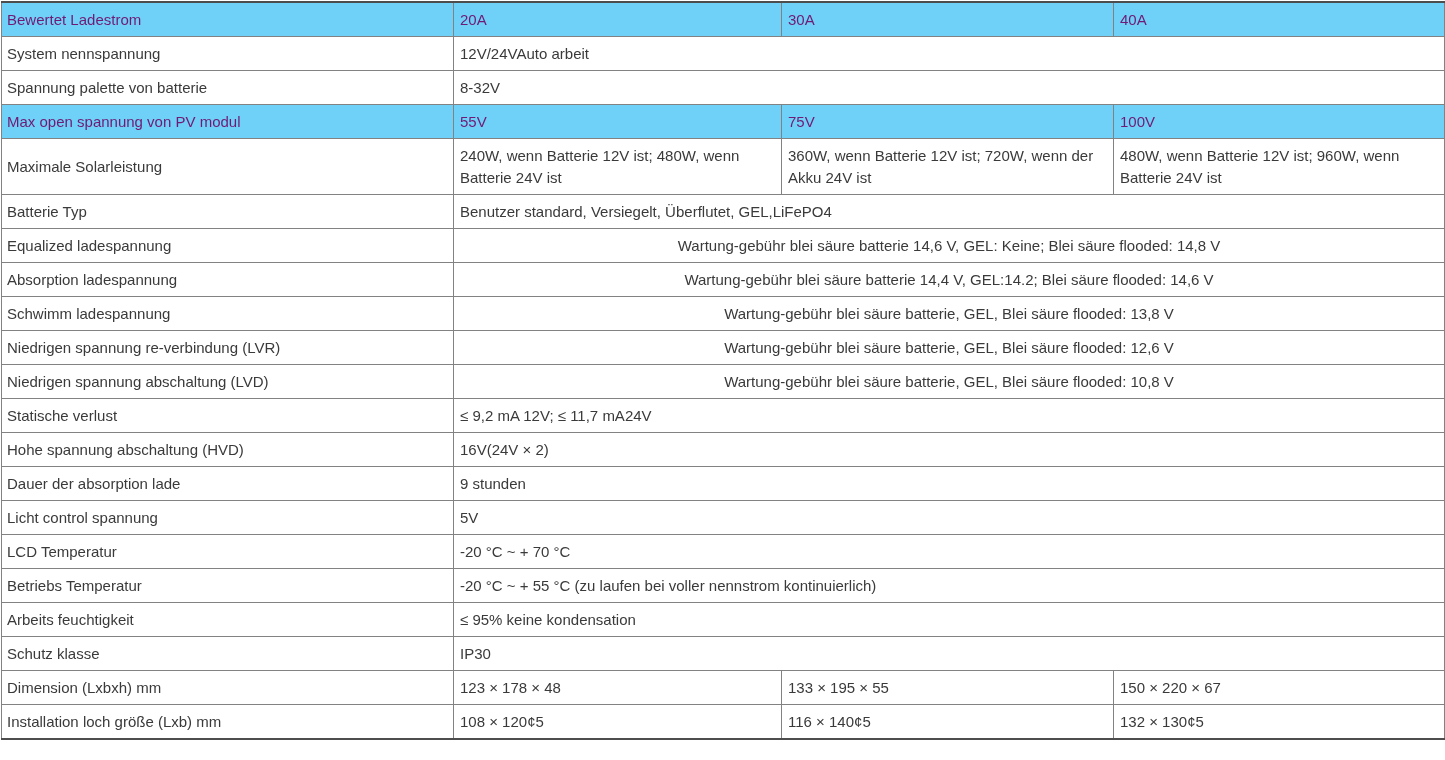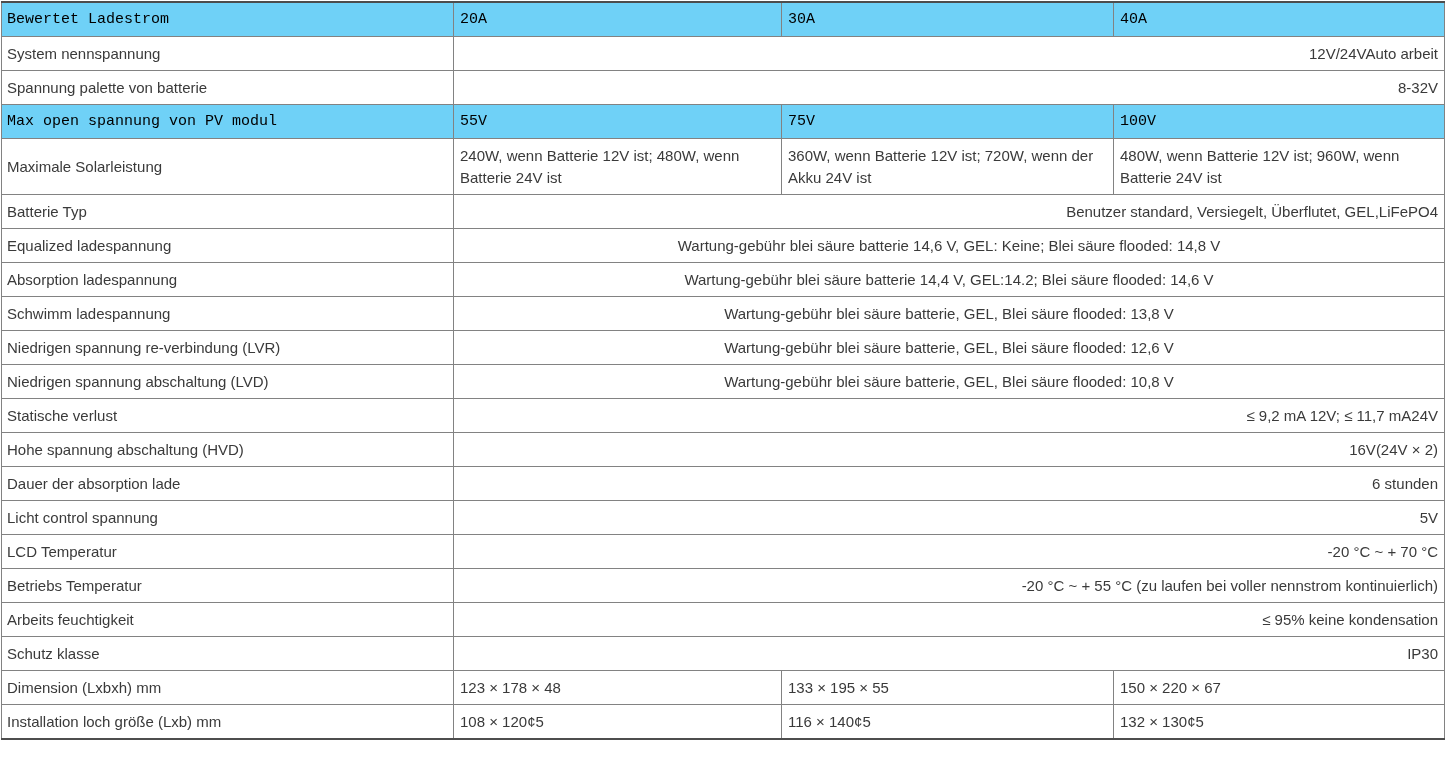--- a/index.html
+++ b/index.html
@@ -34,31 +34,30 @@
     font-size: 15px;
     line-height: 1.45;
     height: 31px;
     padding: 1px 6px;
     vertical-align: middle;
     overflow: hidden;
     box-sizing: content-box;
   }
   tr.hl td {
     background: #6fd1f7;
-    color: #000000;
-    font-family: Liberation Mono, monospace;
+    color: #701a75;
   }
   td.label {
     text-align: left;
     padding-left: 5px;
   }
   td.val {
     text-align: left;
   }
-  td.merged.center { text-align: right; }
+  td.merged.center { text-align: left; }
   td.merged.left   { text-align: center; padding-left: 6px; }
   tr.tall td { height: 53px; }
 </style>
 </head>
 <body>
 
 <div class="table-wrap">
   <table class="spec">
     <colgroup>
       <col class="c-label">
@@ -120,21 +119,21 @@
         <tr>
           <td class="label">Statische verlust</td>
           <td colspan="3" class="merged center">≤ 9,2 mA 12V; ≤ 11,7 mA24V</td>
         </tr>
         <tr>
           <td class="label">Hohe spannung abschaltung (HVD)</td>
           <td colspan="3" class="merged center">16V(24V × 2)</td>
         </tr>
         <tr>
           <td class="label">Dauer der absorption lade</td>
-          <td colspan="3" class="merged center">6 stunden</td>
+          <td colspan="3" class="merged center">9 stunden</td>
         </tr>
         <tr>
           <td class="label">Licht control spannung</td>
           <td colspan="3" class="merged center">5V</td>
         </tr>
         <tr>
           <td class="label">LCD Temperatur</td>
           <td colspan="3" class="merged center">-20 °C ~ + 70 °C</td>
         </tr>
         <tr>

